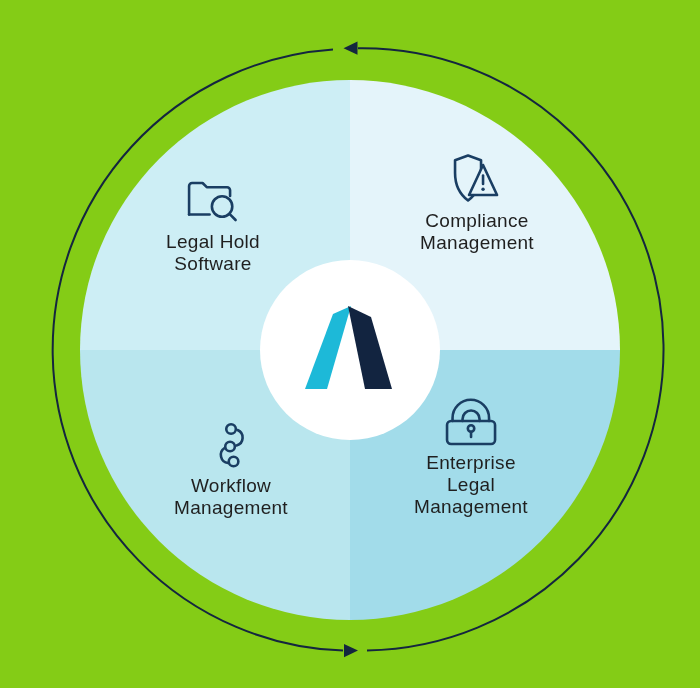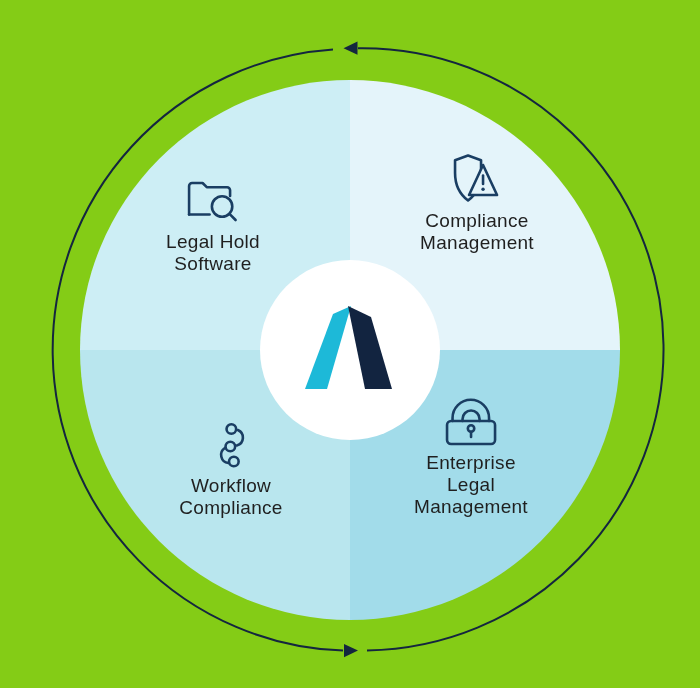--- a/index.html
+++ b/index.html
@@ -72,21 +72,21 @@
 
   <div class="quad-content" style="left:231px;top:470px;">
     <svg class="q-icon" width="44" height="47" viewBox="0 0 44 47">
       <circle class="ic" cx="22" cy="7.5" r="4.8"></circle>
       <circle class="ic" cx="21" cy="25" r="4.8"></circle>
       <circle class="ic" cx="24.5" cy="40" r="4.8"></circle>
       <path class="ic" d="M28.5 8.5 A8.2 8.2 0 0 1 27.5 24"></path>
       <path class="ic" d="M15.5 26.5 A8.2 8.2 0 0 0 19 41.5"></path>
     </svg>
     <div class="q-label">Workflow
-Compliance</div>
+Management</div>
   </div>
 
   <div class="quad-content" style="left:471px;top:457px;text-align:center;">
     <svg class="q-icon" width="52" height="50" viewBox="0 0 52 50">
       <path class="ic" d="M7.5 25 v-3 a18.25 18.25 0 0 1 36.5 0 v3"></path>
       <path class="ic" d="M17.5 25 v-2 a8.5 8.5 0 0 1 17 0 v2"></path>
       <rect class="ic" x="2" y="25" width="48" height="23" rx="4"></rect>
       <circle class="ic" cx="26" cy="32.5" r="3.2"></circle>
       <path class="ic" d="M26 35.7 V41"></path>
     </svg>

